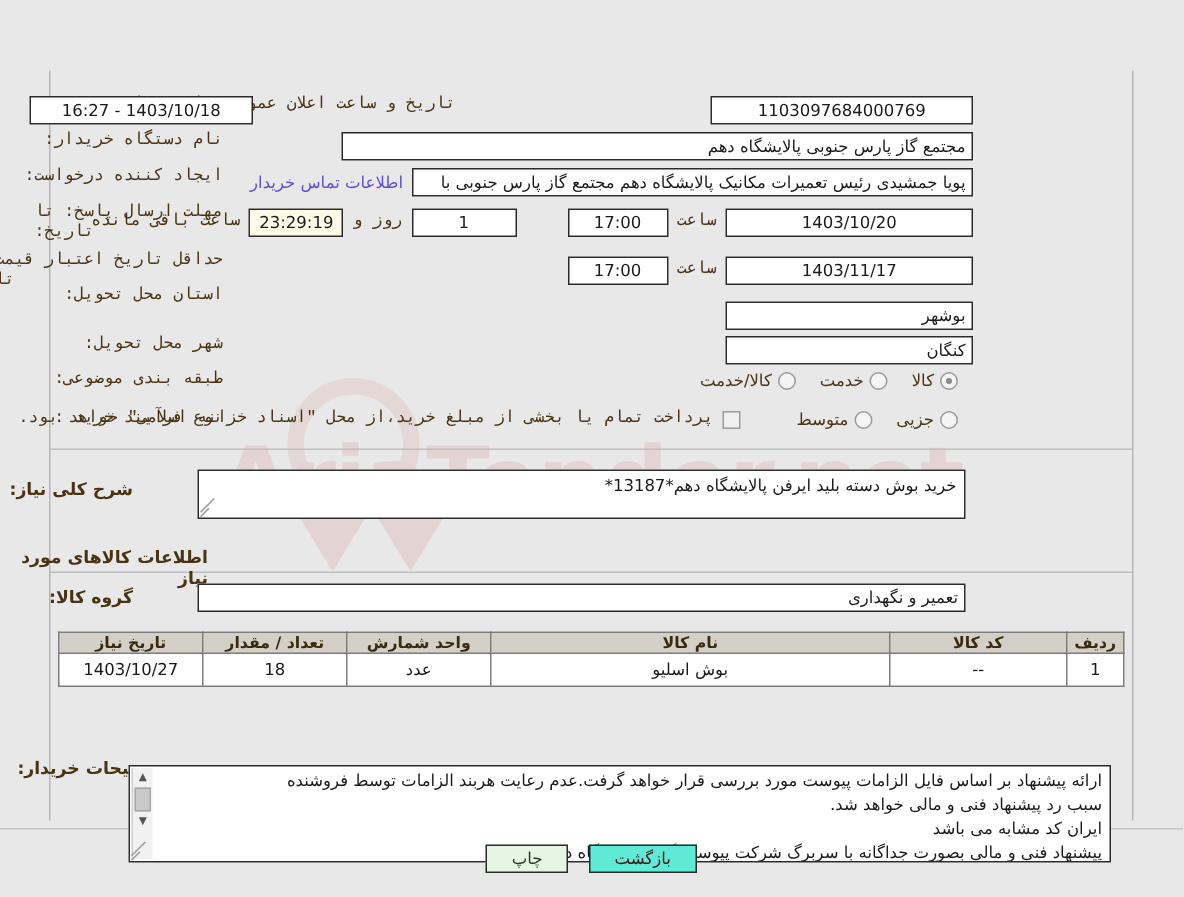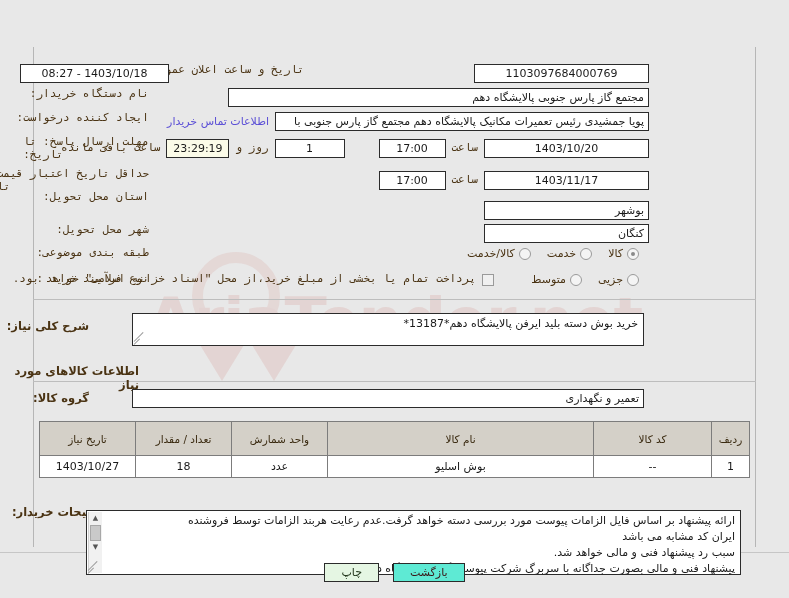--- a/index.html
+++ b/index.html
@@ -235,23 +235,23 @@
   table.items {
     position: absolute;
     border-collapse: collapse;
     z-index: 4;
     background: #ffffff;
   }
   table.items th {
     background: #d4d0c8;
     border: 1px solid #7c7c7c;
     font-size: 10.5px;
-    font-weight: normal;
+    font-weight: bold;
     color: #3a2a10;
-    height: 34px;
+    height: 14px;
     padding: 0 4px;
     text-align: center;
   }
   table.items td {
     background: #ffffff;
     border: 1px solid #7c7c7c;
     font-size: 11px;
     color: #1a1a1a;
     height: 22px;
     padding: 0 4px;
@@ -310,21 +310,21 @@
     <span class="lbl">شماره نیاز:</span>
   </div>
   <div class="row" style="right:140px; top:64px;">
     <span class="fld" style="width:175px;">1103097684000769</span>
   </div>
 
   <div class="row" style="right:485px; top:64px;">
     <span class="lbl">تاریخ و ساعت اعلان عمومی:</span>
   </div>
   <div class="row" style="right:620px; top:64px;">
-    <span class="fld" style="width:149px;">1403/10/18 - 08:27</span>
+    <span class="fld" style="width:149px;">1403/10/18 - 16:27</span>
   </div>
 
   <div class="row" style="right:640px; top:88px;">
     <span class="lbl">نام دستگاه خریدار:</span>
   </div>
   <div class="row" style="right:140px; top:88px;">
     <span class="fld rtl-right" style="width:421px;">مجتمع گاز پارس جنوبی  پالایشگاه دهم</span>
   </div>
 
   <div class="row" style="right:640px; top:112px;">
@@ -449,23 +449,23 @@
         <td>بوش اسلیو</td>
         <td>عدد</td>
         <td>18</td>
         <td>1403/10/27</td>
       </tr>
     </tbody>
   </table>
 
   <div class="section-head" style="right:680px; top:505px;">توضیحات خریدار:</div>
   <div class="ta ta-lines" style="right:48px; top:477px; width:655px; height:65px; padding-right:5px; padding-left:19px;">
-    <div>ارائه پیشنهاد بر اساس فایل الزامات پیوست مورد بررسی دسته خواهد گرفت.عدم رعایت هربند الزامات توسط فروشنده</div>
+    <div>ارائه پیشنهاد بر اساس فایل الزامات پیوست مورد بررسی قرار خواهد گرفت.عدم رعایت هربند الزامات توسط فروشنده</div>
+    <div>سبب رد پیشنهاد فنی و مالی خواهد شد.</div>
     <div>ایران کد مشابه می باشد</div>
-    <div>سبب رد پیشنهاد فنی و مالی خواهد شد.</div>
     <div>پیشنهاد فنی و مالی بصورت جداگانه با سربرگ شرکت پیوست گردد-پالایشگاه دهم(فاز19)</div>
     <div class="scrollcol">
       <div class="sc-btn">▲</div>
       <div class="sc-thumb"></div>
       <div class="sc-btn">▼</div>
       <div class="sc-spacer"></div>
     </div>
     <span class="resize-grip"></span>
   </div>
 

